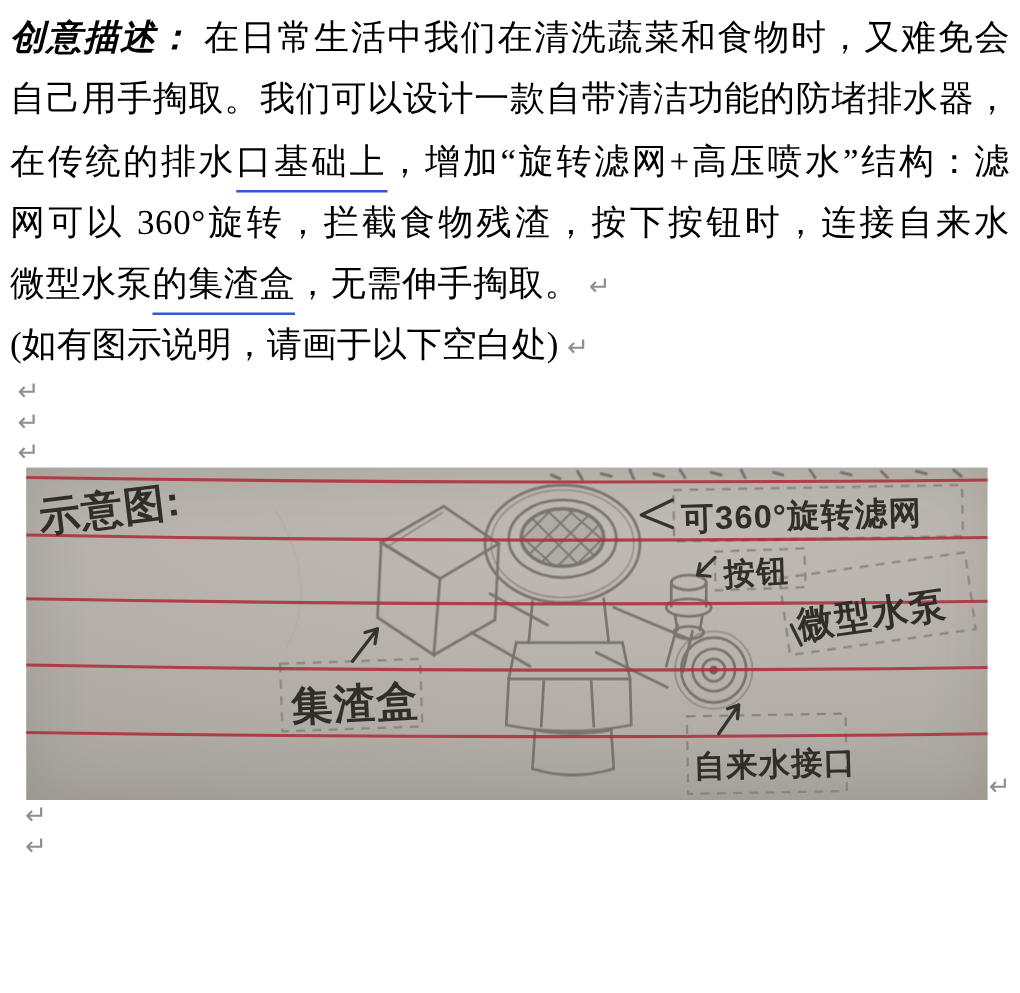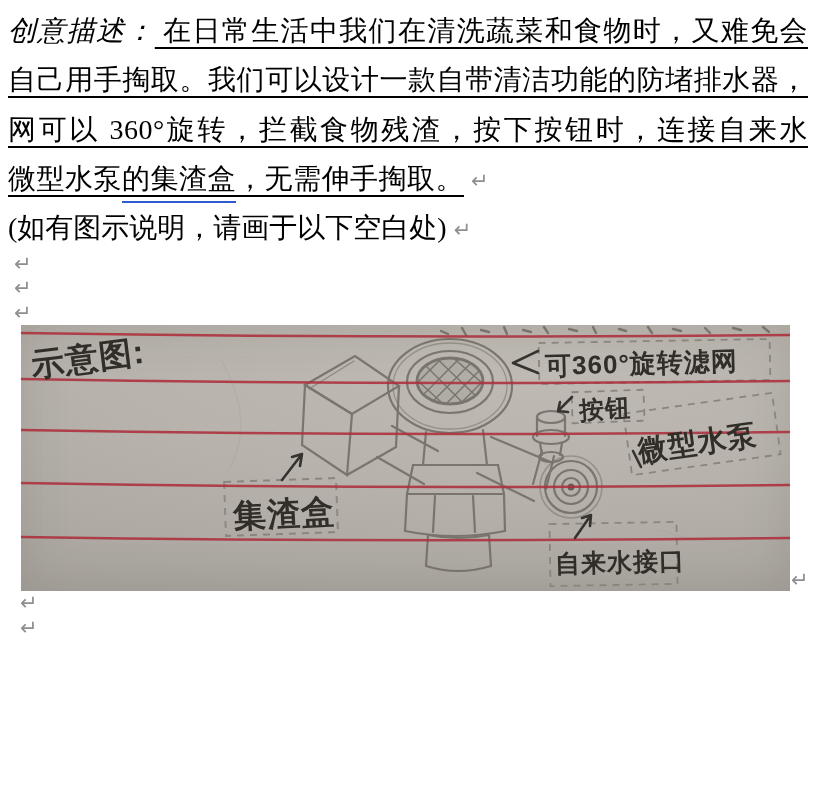--- a/index.html
+++ b/index.html
@@ -7,22 +7,22 @@
     width:816px;height:794px;background:#ffffff;overflow:hidden;
     font-family:"Liberation Serif","DejaVu Serif",serif;color:#000;
   }
   .doc{padding-top:6px}
   .tline{
     width:800px;margin:0 8px;height:49.3px;line-height:49.3px;
     font-size:28px;letter-spacing:.5px;overflow:hidden;
     text-align:justify;text-align-last:justify;
   }
   .tline.last{text-align-last:left}
-  .head{font-weight:normal;font-style:italic}
-  .u{text-decoration:underline;text-underline-offset:7px;text-decoration-thickness:1.5px}
+  .head{font-weight:bold;font-style:italic}
+  .u{text-underline-offset:7px;text-decoration-thickness:1.5px}
   .flag{position:relative}
   .flag::after{content:"";position:absolute;left:0;right:0;bottom:-10px;height:3px;background:#2f5bd0}
   .pmark{color:#8f8f8f;font-size:21px;font-family:"DejaVu Sans",sans-serif;letter-spacing:0}
   .tline .pmark,.note .pmark{margin-left:7px}
   .note{width:800px;margin:0 8px;height:49px;line-height:49px;font-size:28px}
   .blank{height:24.3px;line-height:24.3px;margin-left:14px}
   .photo{
     position:relative;margin-left:21px;width:769px;height:266px;
     background:radial-gradient(120% 95% at 66% 15%, #bfbbb4 0%, #b7b3ac 48%, #a9a59e 100%);
     box-shadow:inset 0 0 50px rgba(60,55,48,.15);
@@ -34,20 +34,23 @@
 </head>
 <body>
 
 <div class="doc">
 
   <div class="tline">
     <span class="head">创意描述：</span><span class="u"> 在日常生活中我们在清洗蔬菜和食物时，又难免会</span><span class="u flag"></span><span class="u"></span>
   </div>
   <div class="tline">
     <span class="u">自己用手掏取。我们可以设计一款自带清洁功能的防堵排水器，</span><span class="u flag"></span><span class="u"></span>
+  </div>
+  <div class="tline">
+    <span class="u">在传统的排水</span><span class="u flag">口基础上</span><span class="u">，增加“旋转滤网+高压喷水”结构：滤</span>
   </div>
   <div class="tline">
     <span class="u">网可以 360°旋转，拦截食物残渣，按下按钮时，连接自来水</span><span class="u flag"></span><span class="u"></span>
   </div>
   <div class="tline last">
     <span class="u">微型水泵</span><span class="u flag">的集渣盒</span><span class="u">，无需伸手掏取。</span><span class="pmark">↵</span>
   </div>
 
   <div class="note">
     <span>(如有图示说明，请画于以下空白处)</span><span class="pmark">↵</span>

